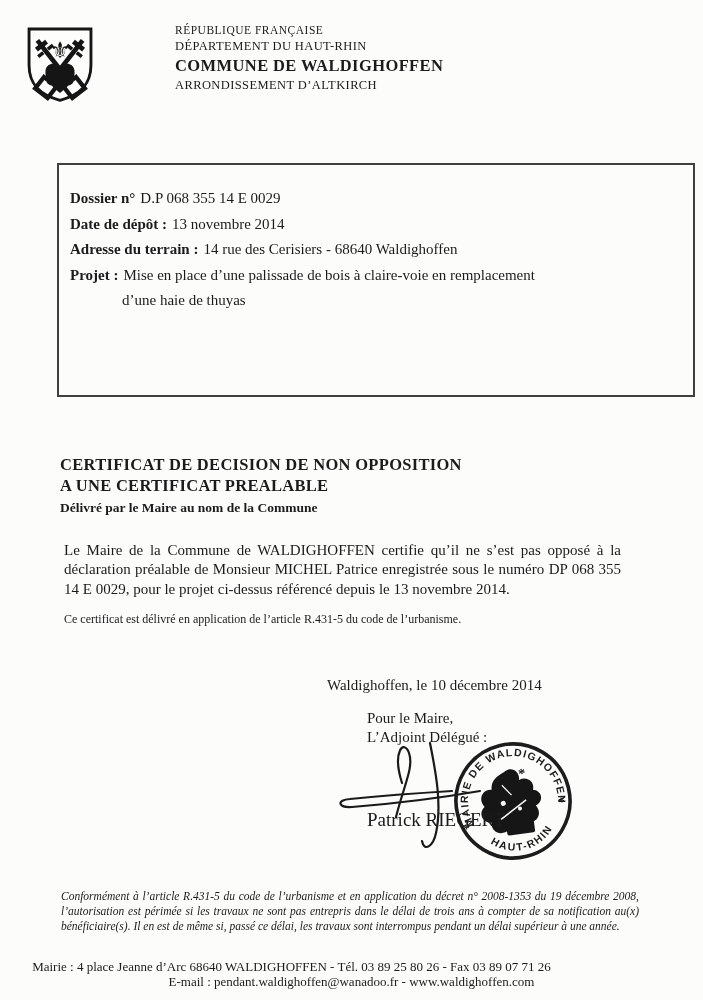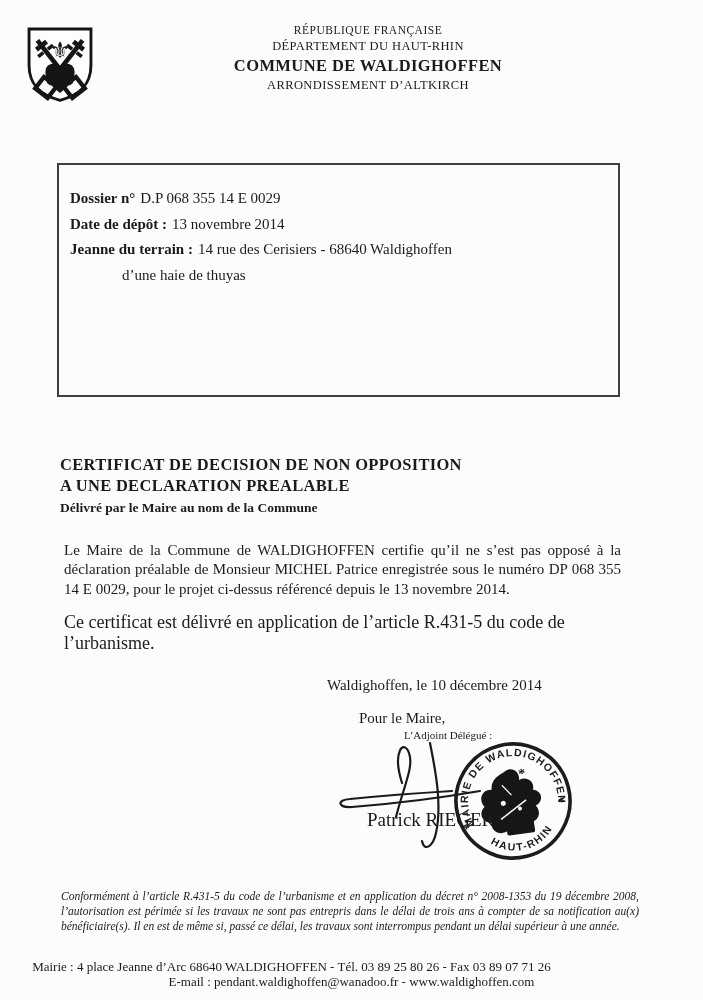--- a/index.html
+++ b/index.html
@@ -5,48 +5,48 @@
   html,body{margin:0;padding:0;background:#e8e8e8;}
   .page{
     position:relative; width:703px; height:1000px; margin:0 auto;
     background:#fcfcfa; color:#1b1b1b;
     font-family:"Liberation Serif", serif; overflow:hidden;
   }
   .abs{position:absolute;}
 
   
   .coat{left:24px; top:26px; width:72px; height:78px;}
-  .header{left:168px; top:24px; width:400px; text-align:center; line-height:1.15;}
+  .header{left:175px; top:24px; width:400px; line-height:1.15;}
   .hdr-l1{font-size:11.5px; letter-spacing:.5px;}
   .hdr-l2{font-size:12.5px; letter-spacing:.4px; margin-top:2px;}
   .hdr-l3{font-size:16.5px; font-weight:bold; letter-spacing:.4px; margin-top:3px;}
   .hdr-l4{font-size:12.5px; letter-spacing:.4px; margin-top:2px;}
 
   
   .dossier-box{
-    left:57px; top:163px; width:563px; height:234px; box-sizing:border-box;
+    left:57px; top:163px; width:638px; height:234px; box-sizing:border-box;
     border:2px solid #3f3f3f; padding:25px 10px 0 11px;
   }
   .row{font-size:15px; line-height:17px; margin-bottom:8.6px; white-space:nowrap;}
   .row .lbl{font-weight:bold;}
   .row .val{margin-left:5px;}
   .row-cont{margin-left:52px;}
 
   
   .title{left:60px; top:454px; width:574px; text-align:left;}
   .title-l1,.title-l2{font-size:16.5px; font-weight:bold; letter-spacing:.3px; line-height:21px;}
   .title-l3{font-size:13.5px; font-weight:bold; margin-top:4px;}
 
   
   .body-p1{left:64px; top:541px; width:557px; font-size:15px; line-height:19.4px; text-align:justify; margin:0;}
-  .body-p2{left:64px; top:612px; width:557px; font-size:18px; margin:0;}
+  .body-p2{left:64px; top:612px; width:557px; font-size:12px; margin:0;}
 
   .dateline{left:327px; top:677px; font-size:15px;}
-  .sig-role1{left:359px; top:710px; font-size:15px;}
-  .sig-role2{left:367px; top:729px; font-size:11px;margin-left:37px;}
+  .sig-role1{left:367px; top:710px; font-size:15px;}
+  .sig-role2{left:367px; top:729px; font-size:15px;}
   .sig-name{left:367px; top:809px; font-size:19px; z-index:4;}
 
   .signature-svg{left:330px; top:733px; width:160px; height:135px; z-index:2;}
   .stamp-svg{left:443px; top:731px; width:140px; height:140px; z-index:3;}
 
   
   .legal{left:61px; top:889px; width:578px; font-size:11.5px; font-style:italic;
          text-align:justify; line-height:14.8px;}
   .footer-1{left:0; top:959px; width:583px; text-align:center; font-size:13px;}
   .footer-2{left:0; top:974px; width:703px; text-align:center; font-size:13px;}
@@ -86,28 +86,31 @@
   </div>
 
   <div class="abs dossier-box">
     <div class="row">
       <span class="lbl">Dossier n°</span><span class="val">D.P 068 355 14 E 0029</span>
     </div>
     <div class="row">
       <span class="lbl">Date de dépôt :</span><span class="val">13 novembre 2014</span>
     </div>
     <div class="row">
-      <span class="lbl">Jeanne du terrain :</span><span class="val">14 rue des Cerisiers - 68640 Waldighoffen</span>
+      <span class="lbl">Adresse du terrain :</span><span class="val">14 rue des Cerisiers - 68640 Waldighoffen</span>
+    </div>
+    <div class="row">
+      <span class="lbl">Projet :</span><span class="val">Mise en place d’une palissade de bois à claire-voie en remplacement</span>
     </div>
     <div class="row row-cont">d’une haie de thuyas</div>
   </div>
 
   <div class="abs title">
     <div class="title-l1">CERTIFICAT DE DECISION DE NON OPPOSITION</div>
-    <div class="title-l2">A UNE DECLARATION PREALABLE</div>
+    <div class="title-l2">A UNE CERTIFICAT PREALABLE</div>
     <div class="title-l3">Délivré par le Maire au nom de la Commune</div>
   </div>
 
   <p class="abs body-p1">Le Maire de la Commune de WALDIGHOFFEN certifie qu’il ne s’est pas opposé à la déclaration préalable de Monsieur MICHEL Patrice enregistrée sous le numéro DP 068 355 14 E 0029, pour le projet ci-dessus référencé depuis le 13 novembre 2014.</p>
   <p class="abs body-p2">Ce certificat est délivré en application de l’article R.431-5 du code de l’urbanisme.</p>
 
   <div class="abs dateline">Waldighoffen, le 10 décembre 2014</div>
   <div class="abs sig-role1">Pour le Maire,</div>
   <div class="abs sig-role2">L’Adjoint Délégué :</div>
 

